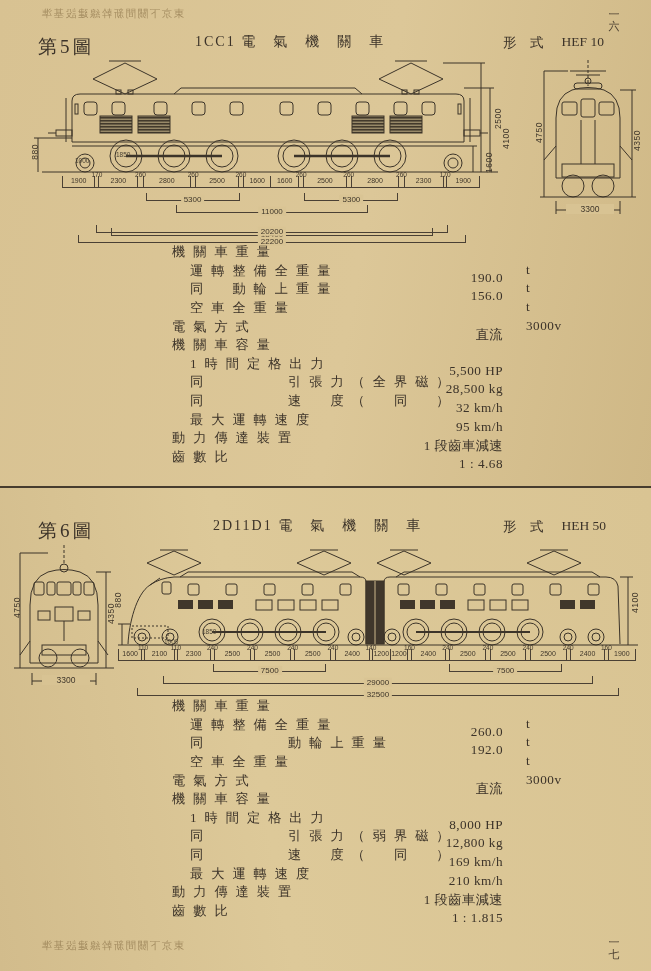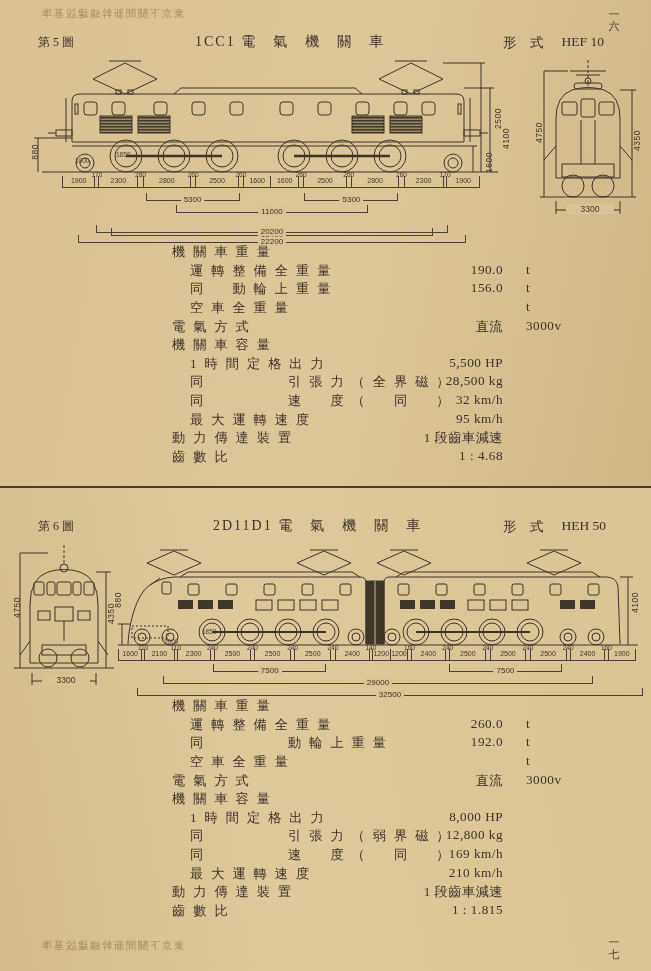--- a/index.html
+++ b/index.html
@@ -10,21 +10,21 @@
     color:#3c3329;
   }
   .page{position:absolute;left:0;right:0;}
   .page-top{top:0;height:486px;background:linear-gradient(100deg,#d8c292 0%,#dcc798 55%,#cfb886 100%);border-bottom:2px solid #463c2e;}
   .page-bottom{top:488px;bottom:0;background:linear-gradient(260deg,#d9c493 0%,#ddc999 60%,#d2bc8c 100%);}
   .bleed{
     position:absolute;font-size:10.5px;letter-spacing:1.5px;color:#7a6138;
     opacity:.55;transform:scaleX(-1);filter:blur(.4px);white-space:nowrap;
   }
   .pageno{position:absolute;writing-mode:vertical-rl;font-size:11px;letter-spacing:3px;color:#4a3f30;}
-  .fig-no{position:absolute;font-size:12px;letter-spacing:3px;}
+  .fig-no{position:absolute;font-size:19px;letter-spacing:3px;}
   .fig-title{position:absolute;font-size:14px;letter-spacing:2px;}
   .fig-type{position:absolute;display:flex;gap:18px;font-size:13.5px;}
   .drawing{position:absolute;}
   .drawing svg{position:absolute;left:0;top:0;}
   svg .ln{stroke:#3c3429;fill:none;stroke-width:1;}
   
   .vdim{position:absolute;writing-mode:vertical-rl;transform:rotate(180deg);
         font:8.5px "Liberation Sans",sans-serif;letter-spacing:.5px;color:#3f362a;white-space:nowrap;}
   .hdim{position:absolute;font:8.5px "Liberation Sans",sans-serif;text-align:center;color:#3f362a;background:#d8c393;padding:0 2px;white-space:nowrap;}
   .wlabel{position:absolute;font:6.5px "Liberation Sans",sans-serif;color:#474033;}
@@ -36,21 +36,21 @@
   .dim-cell.sm span{transform:translateY(-6px);font-size:6.5px;}
   .dspan{position:absolute;height:7px;border:1px solid #4a4034;border-top:none;}
   .dspan>span{position:absolute;left:50%;top:7px;transform:translate(-50%,-58%);
               font:8px "Liberation Sans",sans-serif;background:#d9c494;padding:0 3px;white-space:nowrap;color:#3f362a;}
   
   .specs{position:absolute;width:480px;font-size:13.2px;}
   .spec-row{position:relative;height:18.65px;white-space:nowrap;}
   .c-main{letter-spacing:8px;margin-left:39px;}
   .ind .c-main{margin-left:57px;}
   .c-mid{position:absolute;left:155px;letter-spacing:8px;top:0;}
-  .c-val{position:absolute;left:175px;width:195px;text-align:right;top:0;letter-spacing:.5px;}
+  .c-val{position:absolute;left:175px;width:195px;text-align:right;top:8px;letter-spacing:.5px;}
   .c-unit{position:absolute;left:393px;width:80px;top:0;letter-spacing:.5px;}
 </style>
 </head>
 <body>
 
 <div class="page page-top">
 
   <div class="bleed" style="left:40px;top:7px;">東京下關間新幹線建設基準</div>
   <div class="pageno" style="left:606px;top:8px;">一六</div>
 
@@ -488,21 +488,21 @@
         </div>
       <div class="dspan" style="left:18.4%;width:21.4%;top:15px;">
           <span>7500</span>
         </div>
       <div class="dspan" style="left:63.9%;width:21.4%;top:15px;">
           <span>7500</span>
         </div>
       <div class="dspan" style="left:8.7%;width:82.6%;top:27px;">
           <span>29000</span>
         </div>
-      <div class="dspan" style="left:3.7%;width:92.6%;top:39px;padding-left:24px;">
+      <div class="dspan" style="left:3.7%;width:92.6%;top:39px;">
           <span>32500</span>
         </div>
     </div>
   </div>
 
   <div class="specs" style="left:133px;top:209px;">
       <div class="spec-row"><span class="c-main">機關車重量</span></div>
       <div class="spec-row ind"><span class="c-main">運轉整備全重量</span><span class="c-val">260.0</span><span class="c-unit">t</span></div>
       <div class="spec-row ind"><span class="c-main">同</span><span class="c-mid">動輪上重量</span><span class="c-val">192.0</span><span class="c-unit">t</span></div>
       <div class="spec-row ind"><span class="c-main">空車全重量</span><span class="c-unit">t</span></div>

